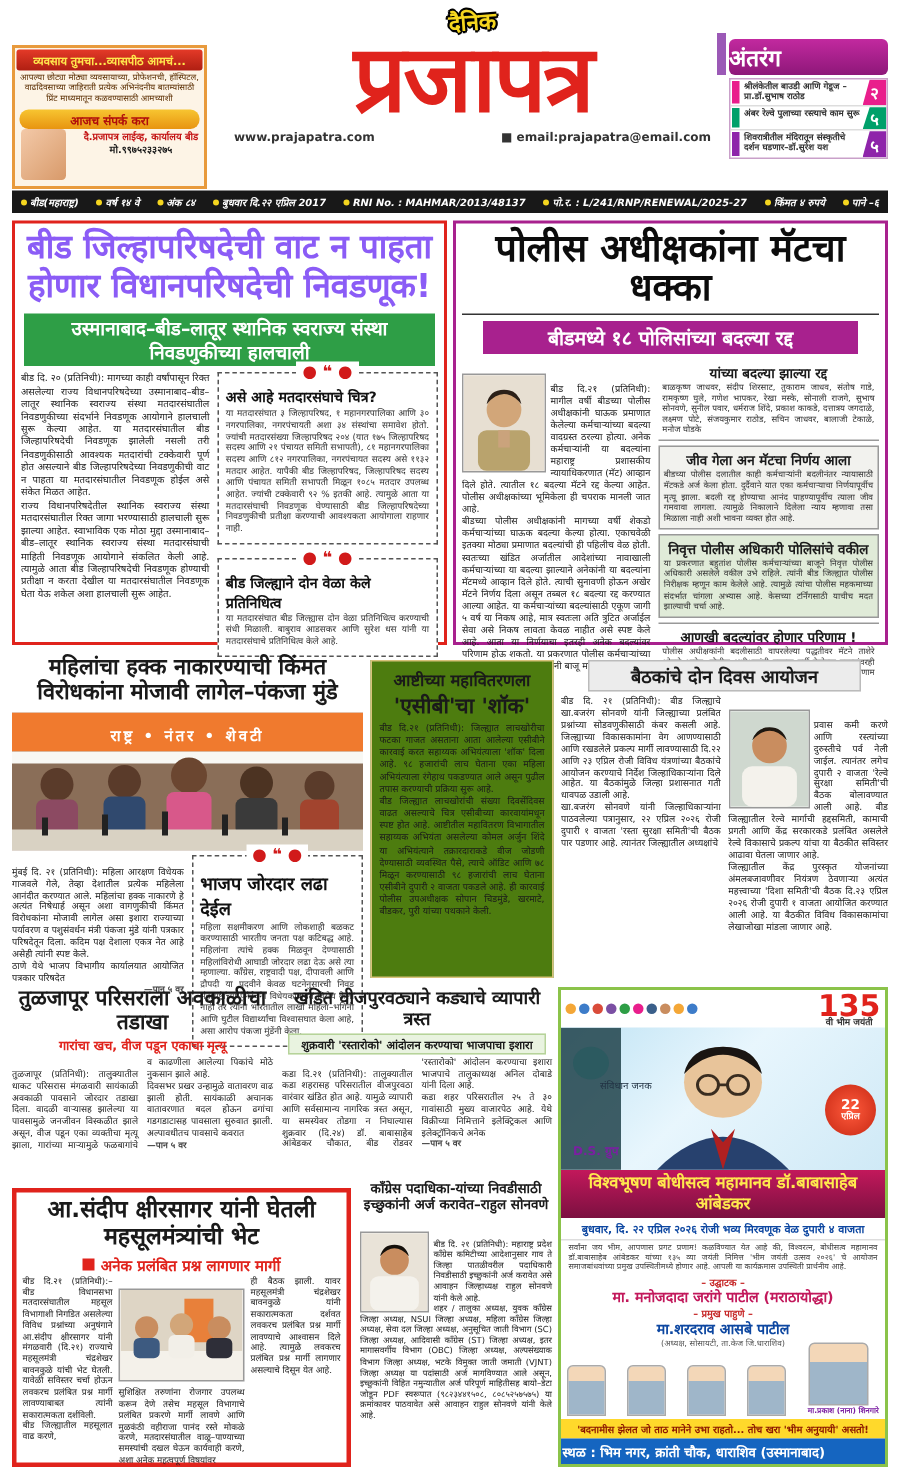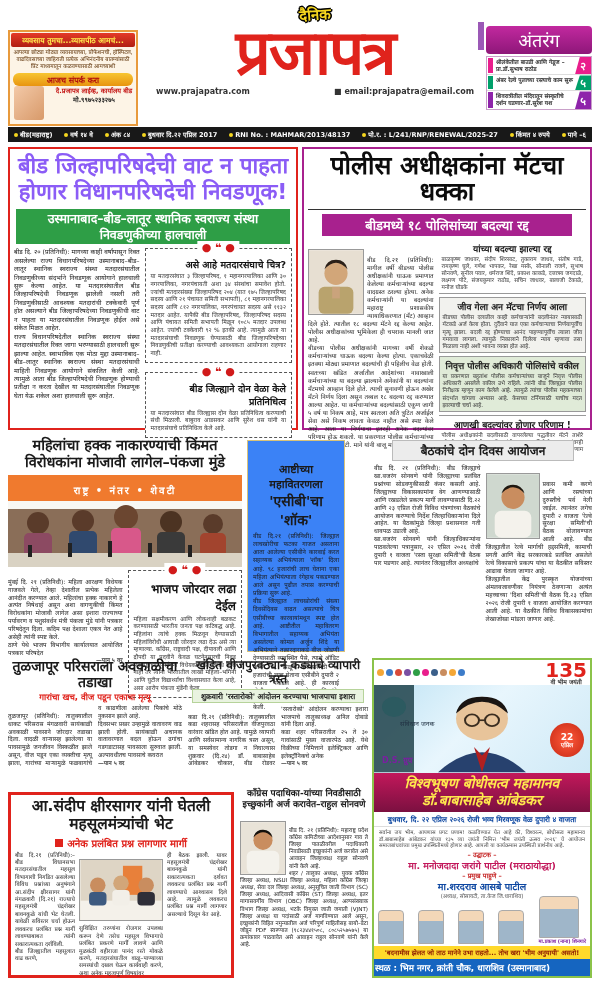--- a/index.html
+++ b/index.html
@@ -20,44 +20,44 @@
   .tl-ad-phone { color:#1a1a1a; font-weight:bold; font-size:6.5px; }
   .tl-ad-photo { position:absolute; left:4px; bottom:4px; width:30px; height:34px; background:linear-gradient(135deg,#f3c9a8,#d89a6a); border-radius:3px; }
 
   .masthead { left:150px; top:4px; width:330px; height:120px; text-align:center; }
   .mh-daily { display:inline-block; color:#f5d61f; font-weight:bold; font-size:15px; transform:rotate(-4deg);
     text-shadow:-1.5px 0 #000,1.5px 0 #000,0 -1.5px #000,0 1.5px #000,-1px -1px #000,1px 1px #000; }
   .mh-title { color:#e0231c; font-weight:800; font-size:62px; line-height:0.92; letter-spacing:-2px; }
   .mh-links { display:flex; justify-content:space-between; margin-top:6px; padding:0 6px; font-size:8px; font-weight:bold; color:#333; }
 
   .antarang { left:486px; top:26px; width:106px; height:100px; }
-  .ant-head { background:linear-gradient(#c2299f,#8e1779); color:#fff; font-weight:400; font-size:18px; text-align:center; padding:2px 0; border-radius:4px; position:relative; }
+  .ant-head { background:linear-gradient(#c2299f,#8e1779); color:#fff; font-weight:700; font-size:15px; padding:2px 0; border-radius:4px; position:relative; }
   .ant-accent { position:absolute; left:-8px; top:-4px; width:6px; height:28px; background:#9b59b6; }
   .ant-items { border:1px solid #c9a0c9; background:#fff; margin-top:2px; }
   .ant-item { display:flex; align-items:stretch; border-bottom:1px solid #ddd; }
   .ant-item:last-child { border-bottom:none; }
   .ant-sq { width:5px; margin:1px; }
   .ant-txt { flex:1; font-size:5.8px; font-weight:bold; color:#333; line-height:1.25; padding:1.5px 2px; }
   .ant-pg { width:16px; color:#fff; font-weight:800; font-size:11px; display:flex; align-items:center; justify-content:center; clip-path:polygon(30% 0,100% 0,100% 100%,0 100%); }
 
-  .infobar { left:8px; top:127px; width:584px; height:15px; background:#181818; display:flex; align-items:center; justify-content:space-between; padding:0 6px; }
+  .infobar { left:8px; top:127px; width:584px; height:15px; background:#181818; display:flex; align-items:center; justify-content:space-between; padding:0 6px;font-style:italic; }
   .ib-item { display:flex; align-items:center; gap:2px; color:#fff; font-size:6.6px; font-weight:bold; white-space:nowrap; }
   .ib-dot { width:4px; height:4px; border-radius:50%; background:#f5d61f; }
 
   
   .lead-left { left:8px; top:147px; width:290px; height:283px; border:2px solid #e0231c; padding:4px; }
   .ll-headline { font-size:22px; font-weight:800; text-align:center; line-height:1.18; color:#8b5cf6; }
   .green-band { background:#2e9e46; color:#fff; font-weight:bold; font-size:12.5px; text-align:center; line-height:1.25; padding:2px; margin:4px 2px; }
   .ll-cols { display:flex; gap:5px; }
   .ll-body { width:46%; font-size:6.4px; line-height:1.32; text-align:justify; white-space:pre-line; color:#222; }
   .ll-quotes { width:54%; }
 
   .qbox { border:1.4px dashed #555; padding:9px 5px 4px; position:relative; margin-bottom:9px; background:#fff; }
   .qmark { position:absolute; top:-8px; left:50%; transform:translateX(-50%); background:#fff; padding:0 4px; font-size:11px; color:#d11a1a; font-weight:800; white-space:nowrap; }
-  .qtitle { font-size:9.5px; font-weight:800; text-align:right; margin-bottom:2px; color:#111; }
+  .qtitle { font-size:9.5px; font-weight:800; text-align:left; margin-bottom:2px; color:#111; }
   .qbody { font-size:5.9px; line-height:1.3; text-align:justify; color:#333; }
 
   .lead-right { left:302px; top:147px; width:290px; height:283px; border:2px solid #a8218e; padding:4px; }
   .lr-headline { font-size:25px; font-weight:800; text-align:center; line-height:1.05; color:#0c0c0c; border-bottom:1.5px solid #333; padding-bottom:3px; }
   .pink-band { background:#a8218e; color:#fff; font-weight:bold; font-size:13px; text-align:center; padding:2px; margin:4px 14px; }
   .lr-cols { display:flex; gap:5px; }
   .lr-left { width:46%; font-size:6.2px; line-height:1.3; text-align:justify; white-space:pre-line; }
   .lr-photo { float:left; width:56px; height:66px; margin:1px 3px 2px 0; border:1px solid #999; }
   .lr-right { width:54%; }
   .sbox { border:1px solid #999; padding:2px 3px; margin-bottom:3px; }
@@ -67,21 +67,21 @@
   
   .pankaja { left:8px; top:437px; width:234px; height:216px; }
   .pk-headline { font-size:14.5px; font-weight:800; text-align:center; line-height:1.2; }
   .pk-photo { position:relative; width:100%; height:92px; margin:3px 0; }
   .pk-banner-text { position:absolute; top:8px; left:0; width:100%; text-align:center; color:#fff; font-weight:800; font-size:10px; letter-spacing:2px; }
   .pk-cols { display:flex; gap:5px; }
   .pk-body { width:50%; font-size:6.1px; line-height:1.3; text-align:justify; white-space:pre-line; }
   .pk-quote { width:50%; }
   .more { text-align:right; font-size:5.8px; font-weight:bold; color:#444; }
 
-  .acb { left:247px; top:440px; width:98px; height:212px; background:#3b82f6; border:1px solid #d8c27a; padding:20px 5px; }
+  .acb { left:247px; top:440px; width:122px; height:212px; background:#4d7c0f; border:1px solid #d8c27a; padding:4px 5px; }
   .acb-h1 { font-size:11px; font-weight:800; text-align:center; }
   .acb-h2 { font-size:14px; font-weight:800; text-align:center; margin-bottom:3px; }
   .acb-body { font-size:6.1px; line-height:1.34; text-align:justify; white-space:pre-line; }
 
   .sonavane { left:374px; top:437px; width:218px; height:216px; }
   .sv-headline { font-size:16.5px; font-weight:800; text-align:center; line-height:1.2; }
   .sv-subhead { background:#ececec; border:1px solid #bbb; font-size:12px; font-weight:800; text-align:center; margin:3px 18px; padding:1px; }
   .sv-cols { display:flex; gap:5px; margin-top:2px; }
   .sv-col { width:50%; font-size:6.1px; line-height:1.3; text-align:justify; white-space:pre-line; }
   .sv-photo { float:left; width:54px; height:66px; margin:1px 3px 1px 0; border:1px solid #999; }
@@ -114,21 +114,21 @@
   .am-top { display:flex; align-items:center; justify-content:space-between; padding:1px 3px; }
   .am-icons { display:flex; gap:2px; }
   .am-ic { width:7px; height:7px; border-radius:50%; }
   .am-135 { color:#e0231c; font-weight:800; font-size:20px; line-height:0.9; text-align:center; }
   .am-135 small { display:block; font-size:6px; color:#333; }
   .am-visual { position:relative; height:104px; background:linear-gradient(135deg,#bfe3f4 0%,#e8f6fd 45%,#cfe9f6 100%); overflow:hidden; }
   .am-samvidhan { position:absolute; left:26px; top:34px; font-size:6.5px; font-weight:normal; color:#234; }
   .am-group { position:absolute; left:8px; bottom:8px; font-size:8px; font-weight:800; color:#7b1fa2; }
   .am-date-badge { position:absolute; right:6px; top:38px; width:34px; height:34px; border-radius:50%; background:radial-gradient(#ff5a3c,#c62813); color:#fff; font-weight:800; font-size:9px; display:flex; flex-direction:column; align-items:center; justify-content:center; line-height:1; }
   .am-band { background:linear-gradient(#c2185b,#7b1040); text-align:center; padding:2px 2px; }
-  .am-band .t1 { color:#ffe94d; font-weight:800; font-size:14px; line-height:1.25;font-style:italic; }
+  .am-band .t1 { color:#ffe94d; font-weight:800; font-size:11px; line-height:1.25; }
   .am-band .t2 { color:#fff; font-weight:800; font-size:8.6px; }
   .am-sched { text-align:center; font-size:7.3px; font-weight:800; color:#0d47a1; padding:2px 1px; border-bottom:1px solid #ddd; }
   .am-note { font-size:5.3px; color:#444; line-height:1.3; text-align:justify; padding:2px 5px; }
   .am-org { text-align:center; line-height:1.3; }
   .am-org .lbl { color:#c62828; font-size:6.5px; font-weight:bold; }
   .am-org .n1 { color:#c2185b; font-weight:800; font-size:9.5px; }
   .am-org .n2 { color:#0d47a1; font-weight:800; font-size:9.5px; }
   .am-org .sub { color:#555; font-size:5.5px; }
   .am-ppl { display:flex; align-items:flex-end; justify-content:space-between; padding:2px 4px; height:46px; }
   .avatar { width:26px; height:34px; background:linear-gradient(#f3d7b8 30%,#9fb6c9 30%); border-radius:4px 4px 0 0; border:1px solid #aaa; }

